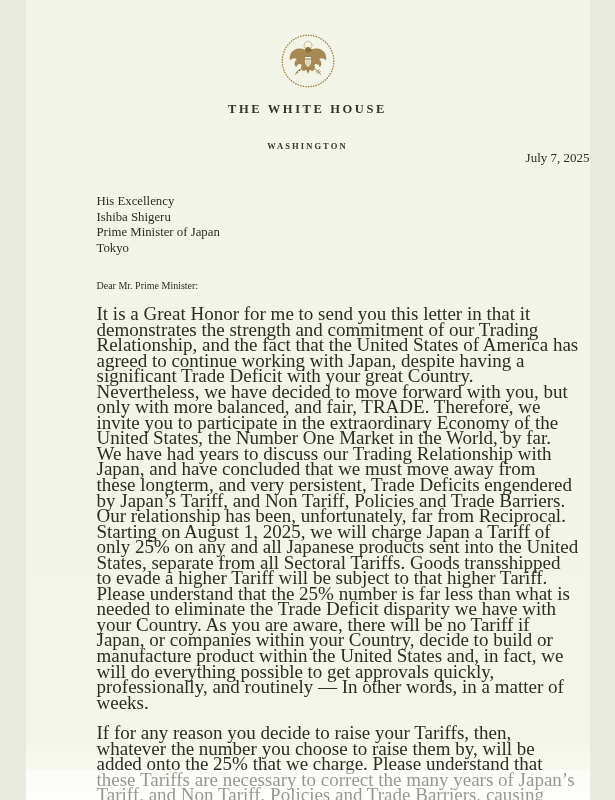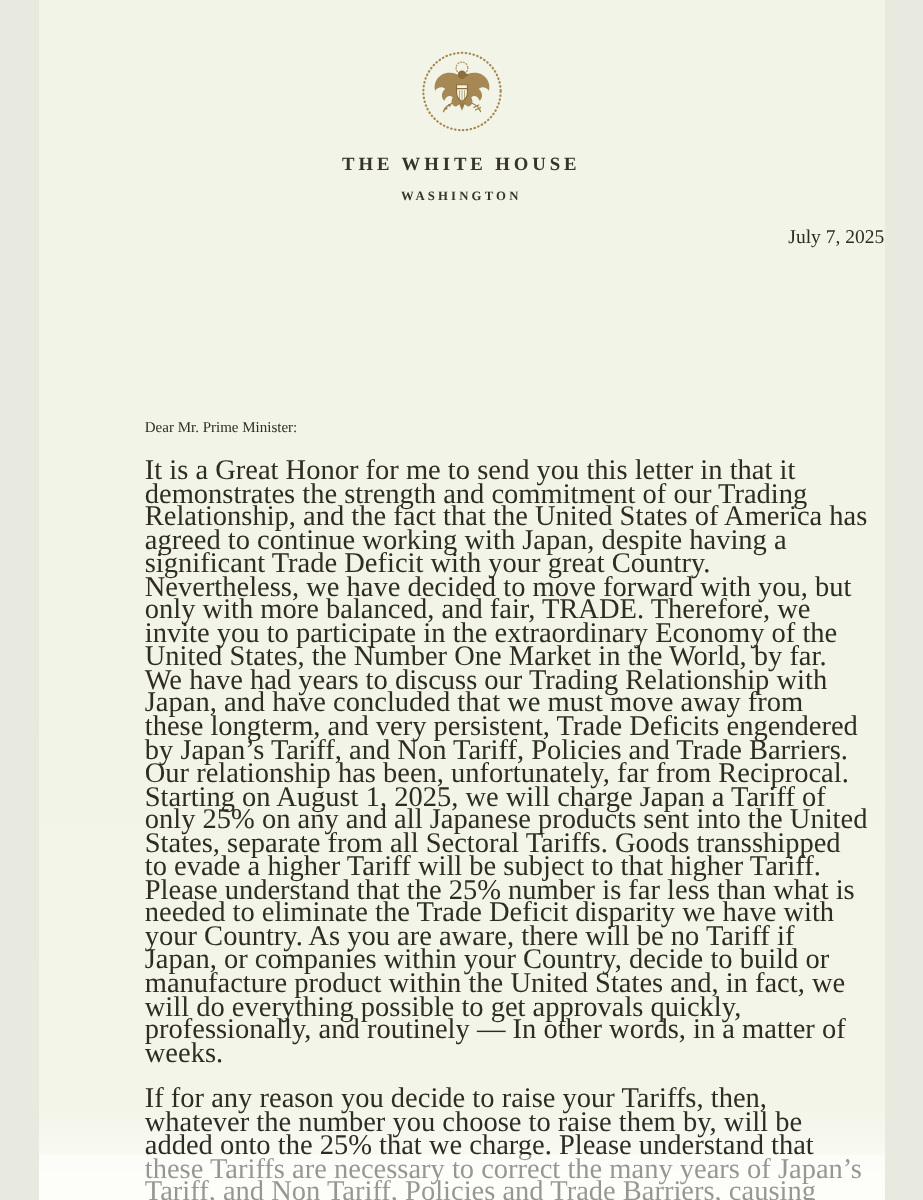--- a/index.html
+++ b/index.html
@@ -32,21 +32,21 @@
     margin: 0 auto 13px auto;
     display: block;
   }
   .org-name {
     font-size: 12.5px;
     font-weight: bold;
     letter-spacing: 2.6px;
     color: #35332b;
   }
   .city-name {
-    margin-top: 8px;
+    margin-top: 24px;
     font-size: 8.5px;
     font-weight: bold;
     letter-spacing: 2.1px;
     color: #35332b;
   }
   
   .date-line {
     position: absolute;
     top: 150px;
     left: 0;
@@ -134,20 +134,26 @@
       <path d="M62 64 C67 66 71 70 72 74 M64 69 L70 66 M66 72 L72 69" fill="none" stroke="#9c7c42" stroke-width="1.4" stroke-linecap="round"></path>
 
       <path d="M46 63 L50 73 L54 63 Z" fill="#9c7c42"></path>
     </svg>
     <div class="org-name">THE WHITE HOUSE</div>
     <div class="city-name">WASHINGTON</div>
   </header>
 
   <div class="date-line">July 7, 2025</div>
 
+  <address class="recipient">
+    <div>His Excellency</div>
+    <div>Ishiba Shigeru</div>
+    <div>Prime Minister of Japan</div>
+    <div>Tokyo</div>
+  </address>
 
   <div class="salutation">Dear Mr. Prime Minister:</div>
 
   <main class="letter-body">
     <p>It is a Great Honor for me to send you this letter in that it demonstrates the strength and commitment of our Trading Relationship, and the fact that the United States of America has agreed to continue working with Japan, despite having a significant Trade Deficit with your great Country. Nevertheless, we have decided to move forward with you, but only with more balanced, and fair, TRADE. Therefore, we invite you to participate in the extraordinary Economy of the United States, the Number One Market in the World, by far. We have had years to discuss our Trading Relationship with Japan, and have concluded that we must move away from these longterm, and very persistent, Trade Deficits engendered by Japan’s Tariff, and Non Tariff, Policies and Trade Barriers. Our relationship has been, unfortunately, far from Reciprocal. Starting on August 1, 2025, we will charge Japan a Tariff of only 25% on any and all Japanese products sent into the United States, separate from all Sectoral Tariffs. Goods transshipped to evade a higher Tariff will be subject to that higher Tariff. Please understand that the 25% number is far less than what is needed to eliminate the Trade Deficit disparity we have with your Country. As you are aware, there will be no Tariff if Japan, or companies within your Country, decide to build or manufacture product within the United States and, in fact, we will do everything possible to get approvals quickly, professionally, and routinely — In other words, in a matter of weeks.</p>
     <p>If for any reason you decide to raise your Tariffs, then, whatever the number you choose to raise them by, will be added onto the 25% that we charge. Please understand that these Tariffs are necessary to correct the many years of Japan’s Tariff, and Non Tariff, Policies and Trade Barriers, causing these unsustainable Trade Deficits against the United States. This Deficit is a major threat to our Economy and, indeed, our National Security!</p>
   </main>
 
   <div class="scan-edge"></div>
 

